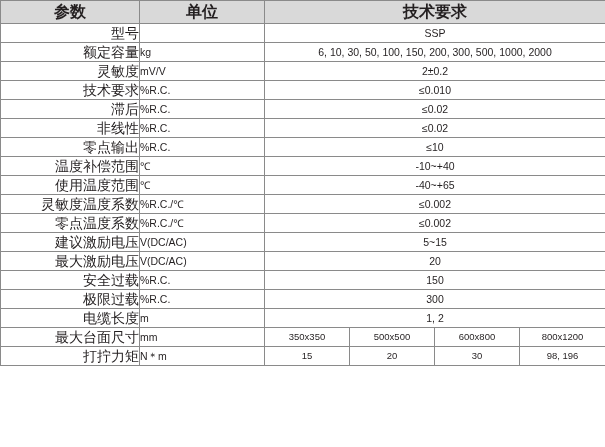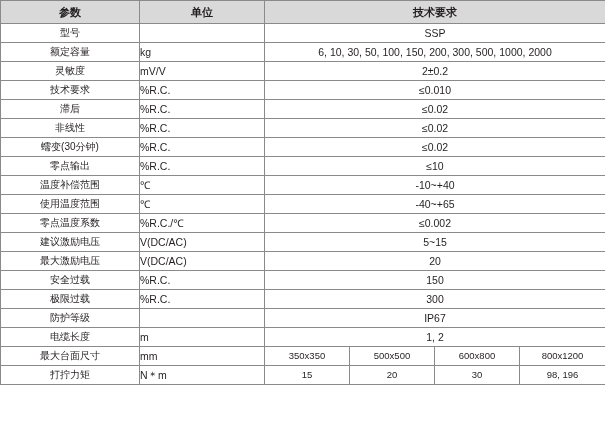--- a/index.html
+++ b/index.html
@@ -39,28 +39,28 @@
     height: 18px;
     line-height: 18px;
     vertical-align: middle;
     overflow: hidden;
     white-space: nowrap;
   }
   table.spec thead th {
     background: #d9d9d9;
     font-weight: bold;
     text-align: center;
-    font-size: 11px;
+    font-size: 16px;
     height: 22px;
     line-height: 22px;
   }
   td.param {
-    text-align: center;
+    text-align: right;
     padding-left: 4px;
-    font-size: 10px;
+    font-size: 14px;
   }
   td.unit {
     font-size: 10.5px;
   }
   td.req {
     text-align: center;
     font-size: 10.5px;
   }
   td.small {
     font-size: 9.5px;
@@ -111,38 +111,38 @@
         <td class="param">滞后</td>
         <td class="unit">%R.C.</td>
         <td class="req" colspan="4">≤0.02</td>
       </tr>
       <tr>
         <td class="param">非线性</td>
         <td class="unit">%R.C.</td>
         <td class="req" colspan="4">≤0.02</td>
       </tr>
       <tr>
-        <td class="param">蠕变(30分钟)</td>
-        <td class="unit">%R.C.</td>
-        <td class="req" colspan="4">≤0.02</td>
-      </tr>
-      <tr>
         <td class="param">零点输出</td>
         <td class="unit">%R.C.</td>
         <td class="req" colspan="4">≤10</td>
       </tr>
       <tr>
         <td class="param">温度补偿范围</td>
         <td class="unit">℃</td>
         <td class="req" colspan="4">-10~+40</td>
       </tr>
       <tr>
         <td class="param">使用温度范围</td>
         <td class="unit">℃</td>
         <td class="req" colspan="4">-40~+65</td>
+      </tr>
+      <tr>
+        <td class="param">灵敏度温度系数</td>
+        <td class="unit">%R.C./℃</td>
+        <td class="req" colspan="4">≤0.002</td>
       </tr>
       <tr>
         <td class="param">零点温度系数</td>
         <td class="unit">%R.C./℃</td>
         <td class="req" colspan="4">≤0.002</td>
       </tr>
       <tr>
         <td class="param">建议激励电压</td>
         <td class="unit">V(DC/AC)</td>
         <td class="req" colspan="4">5~15</td>
@@ -156,25 +156,20 @@
         <td class="param">安全过载</td>
         <td class="unit">%R.C.</td>
         <td class="req" colspan="4">150</td>
       </tr>
       <tr>
         <td class="param">极限过载</td>
         <td class="unit">%R.C.</td>
         <td class="req" colspan="4">300</td>
       </tr>
       <tr>
-        <td class="param">防护等级</td>
-        <td class="unit"></td>
-        <td class="req" colspan="4">IP67</td>
-      </tr>
-      <tr>
         <td class="param">电缆长度</td>
         <td class="unit">m</td>
         <td class="req" colspan="4">1, 2</td>
       </tr>
       <tr>
         <td class="param">最大台面尺寸</td>
         <td class="unit">mm</td>
         <td class="req small">350x350</td>
         <td class="req small">500x500</td>
         <td class="req small">600x800</td>

